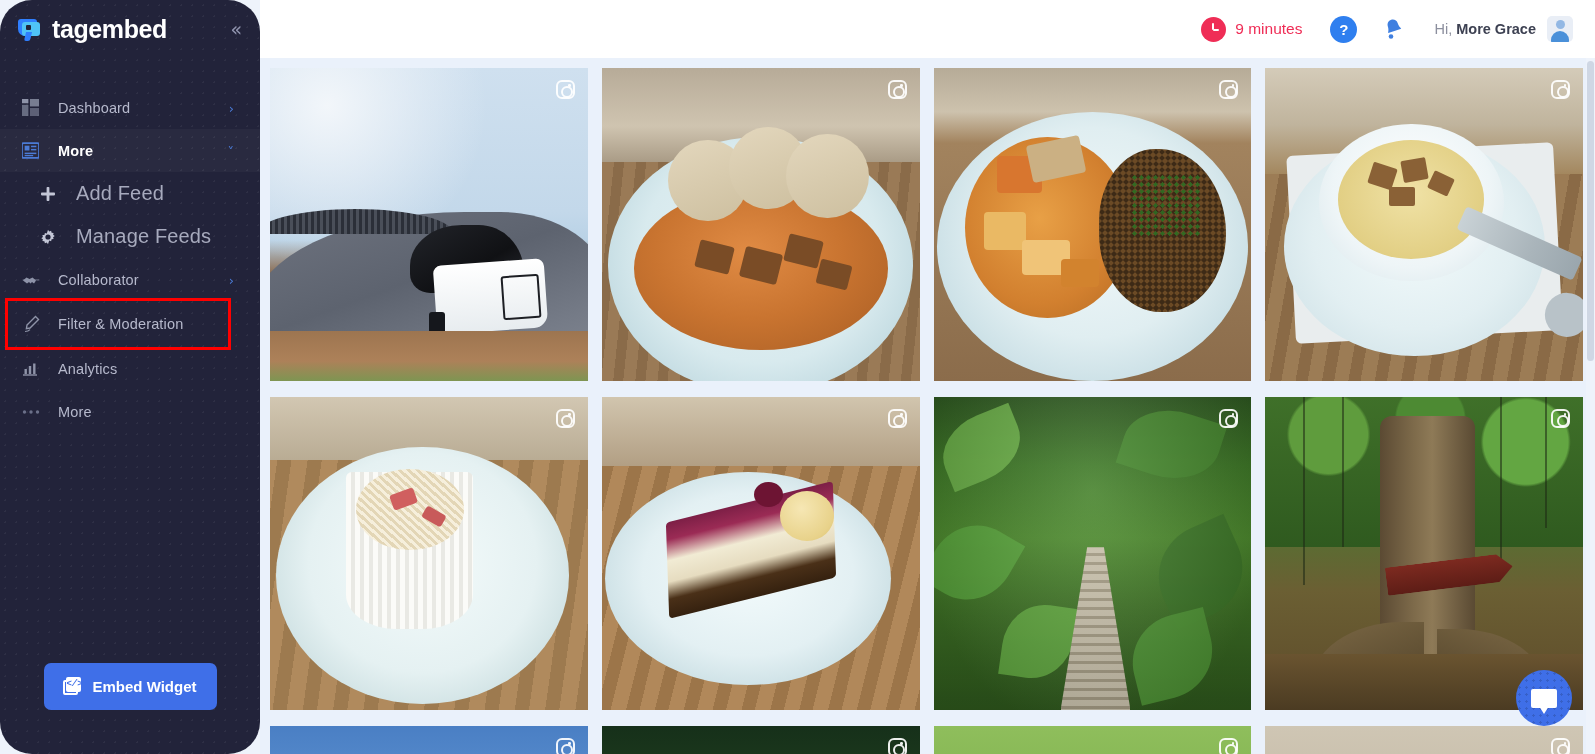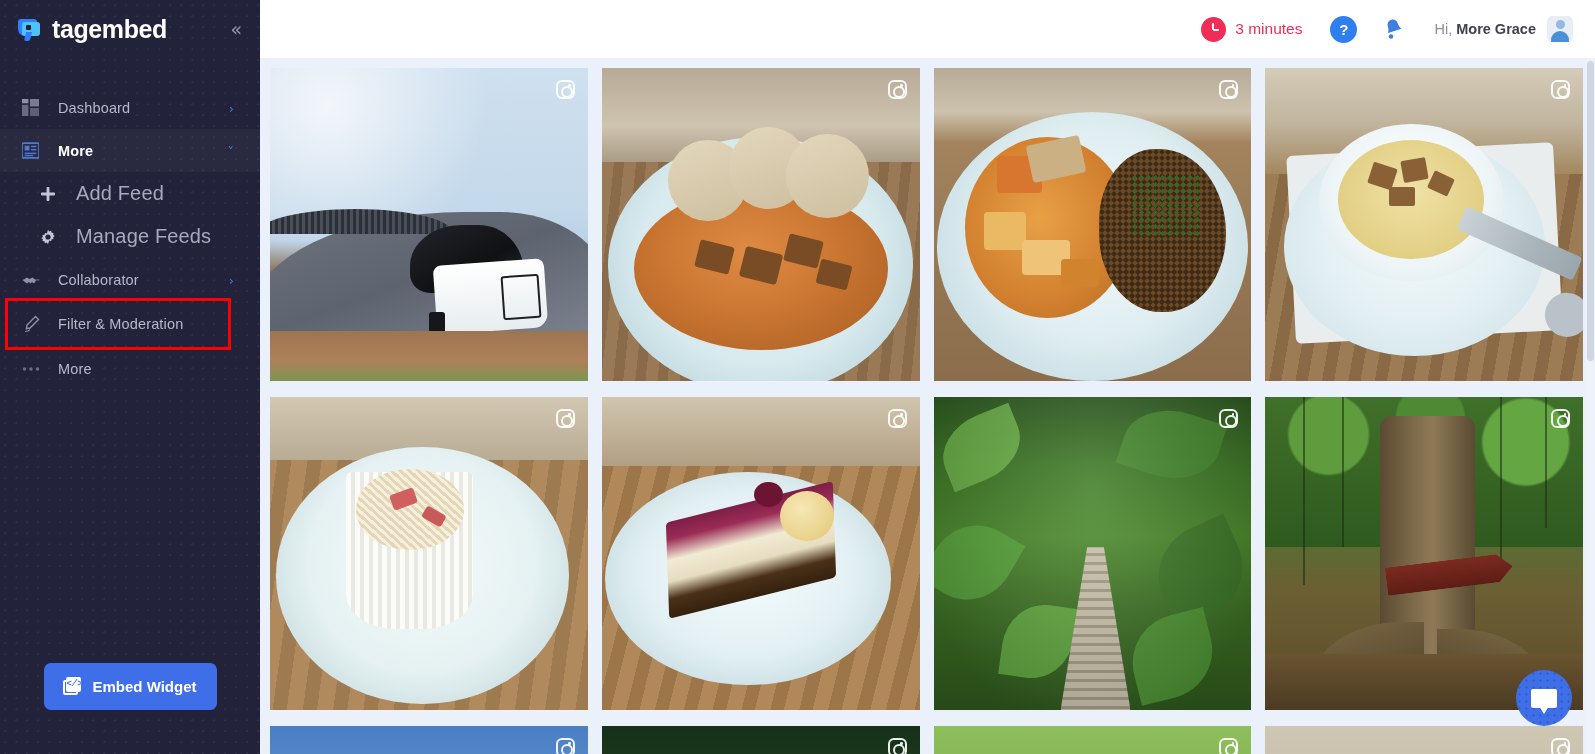--- a/index.html
+++ b/index.html
@@ -11,21 +11,21 @@
   }
   .app { display: flex; width: 1595px; height: 754px; position: relative; }
 
   
   .sidebar {
     width: 260px; height: 754px; flex: 0 0 260px;
     background-color: #22233a;
     background-image: radial-gradient(rgba(255,255,255,0.055) 1px, transparent 1px);
     background-size: 11px 11px;
     position: relative;
-    display: flex; flex-direction: column;
+    display: flex; flex-direction: column; border-radius: 32px;
   }
   .brand-row {
     height: 58px; display: flex; align-items: center;
     padding: 0 14px 0 16px; position: relative;
   }
   .brand {
     display: flex; align-items: center; gap: 9px;
   }
   .logo-mark { width: 27px; height: 27px; position: relative; flex: 0 0 27px; }
   .logo-mark .lm-a {
@@ -598,20 +598,31 @@
       <div class="nav-item highlighted">
         <span class="nav-icon">
           <svg width="18" height="18" viewBox="0 0 18 18">
             <path d="M13.5 1.5l3 3-8.5 8.5-3.6.6.6-3.6z" fill="none" stroke="#8e93a8" stroke-width="1.4"></path>
             <path d="M3 16.5c2.5 0 4-.7 5-1.8" fill="none" stroke="#8e93a8" stroke-width="1.1"></path>
           </svg>
         </span>
         <span class="nav-label">Filter &amp; Moderation</span>
       </div>
 
+      <div class="nav-item">
+        <span class="nav-icon">
+          <svg width="16" height="16" viewBox="0 0 16 16">
+            <path d="M1 14h14" stroke="#8e93a8" stroke-width="1.4"></path>
+            <rect x="2.5" y="8" width="2.4" height="5" fill="#8e93a8"></rect>
+            <rect x="6.8" y="5" width="2.4" height="8" fill="#8e93a8"></rect>
+            <rect x="11.1" y="2.5" width="2.4" height="10.5" fill="#8e93a8"></rect>
+          </svg>
+        </span>
+        <span class="nav-label">Analytics</span>
+      </div>
 
       <div class="nav-item">
         <span class="nav-icon">
           <svg width="18" height="6" viewBox="0 0 18 6">
             <circle cx="2.5" cy="3" r="1.7" fill="#6b7089"></circle>
             <circle cx="9" cy="3" r="1.7" fill="#6b7089"></circle>
             <circle cx="15.5" cy="3" r="1.7" fill="#6b7089"></circle>
           </svg>
         </span>
         <span class="nav-label">More</span>
@@ -628,21 +639,21 @@
         <span class="embed-label">Embed Widget</span>
       </button>
     </div>
   </aside>
 
   <section class="main">
 
     <header class="topbar">
       <div class="timer">
         <span class="timer-circle"></span>
-        <span class="timer-text">3 minutes</span>
+        <span class="timer-text">9 minutes</span>
       </div>
 
       <div class="help-btn">
         <span>?</span>
       </div>
 
       <div class="bell">
         <svg width="21" height="22" viewBox="0 0 21 22">
           <path d="M10.5 1.5c-3 0-5.2 2.3-5.2 5.2 0 4-1.6 5.2-1.6 6.4h13.6c0-1.2-1.6-2.4-1.6-6.4 0-2.9-2.2-5.2-5.2-5.2z" fill="#3f7fe0" transform="rotate(-18 10.5 9)"></path>
           <circle cx="8" cy="18.5" r="2.3" fill="#3f7fe0"></circle>

